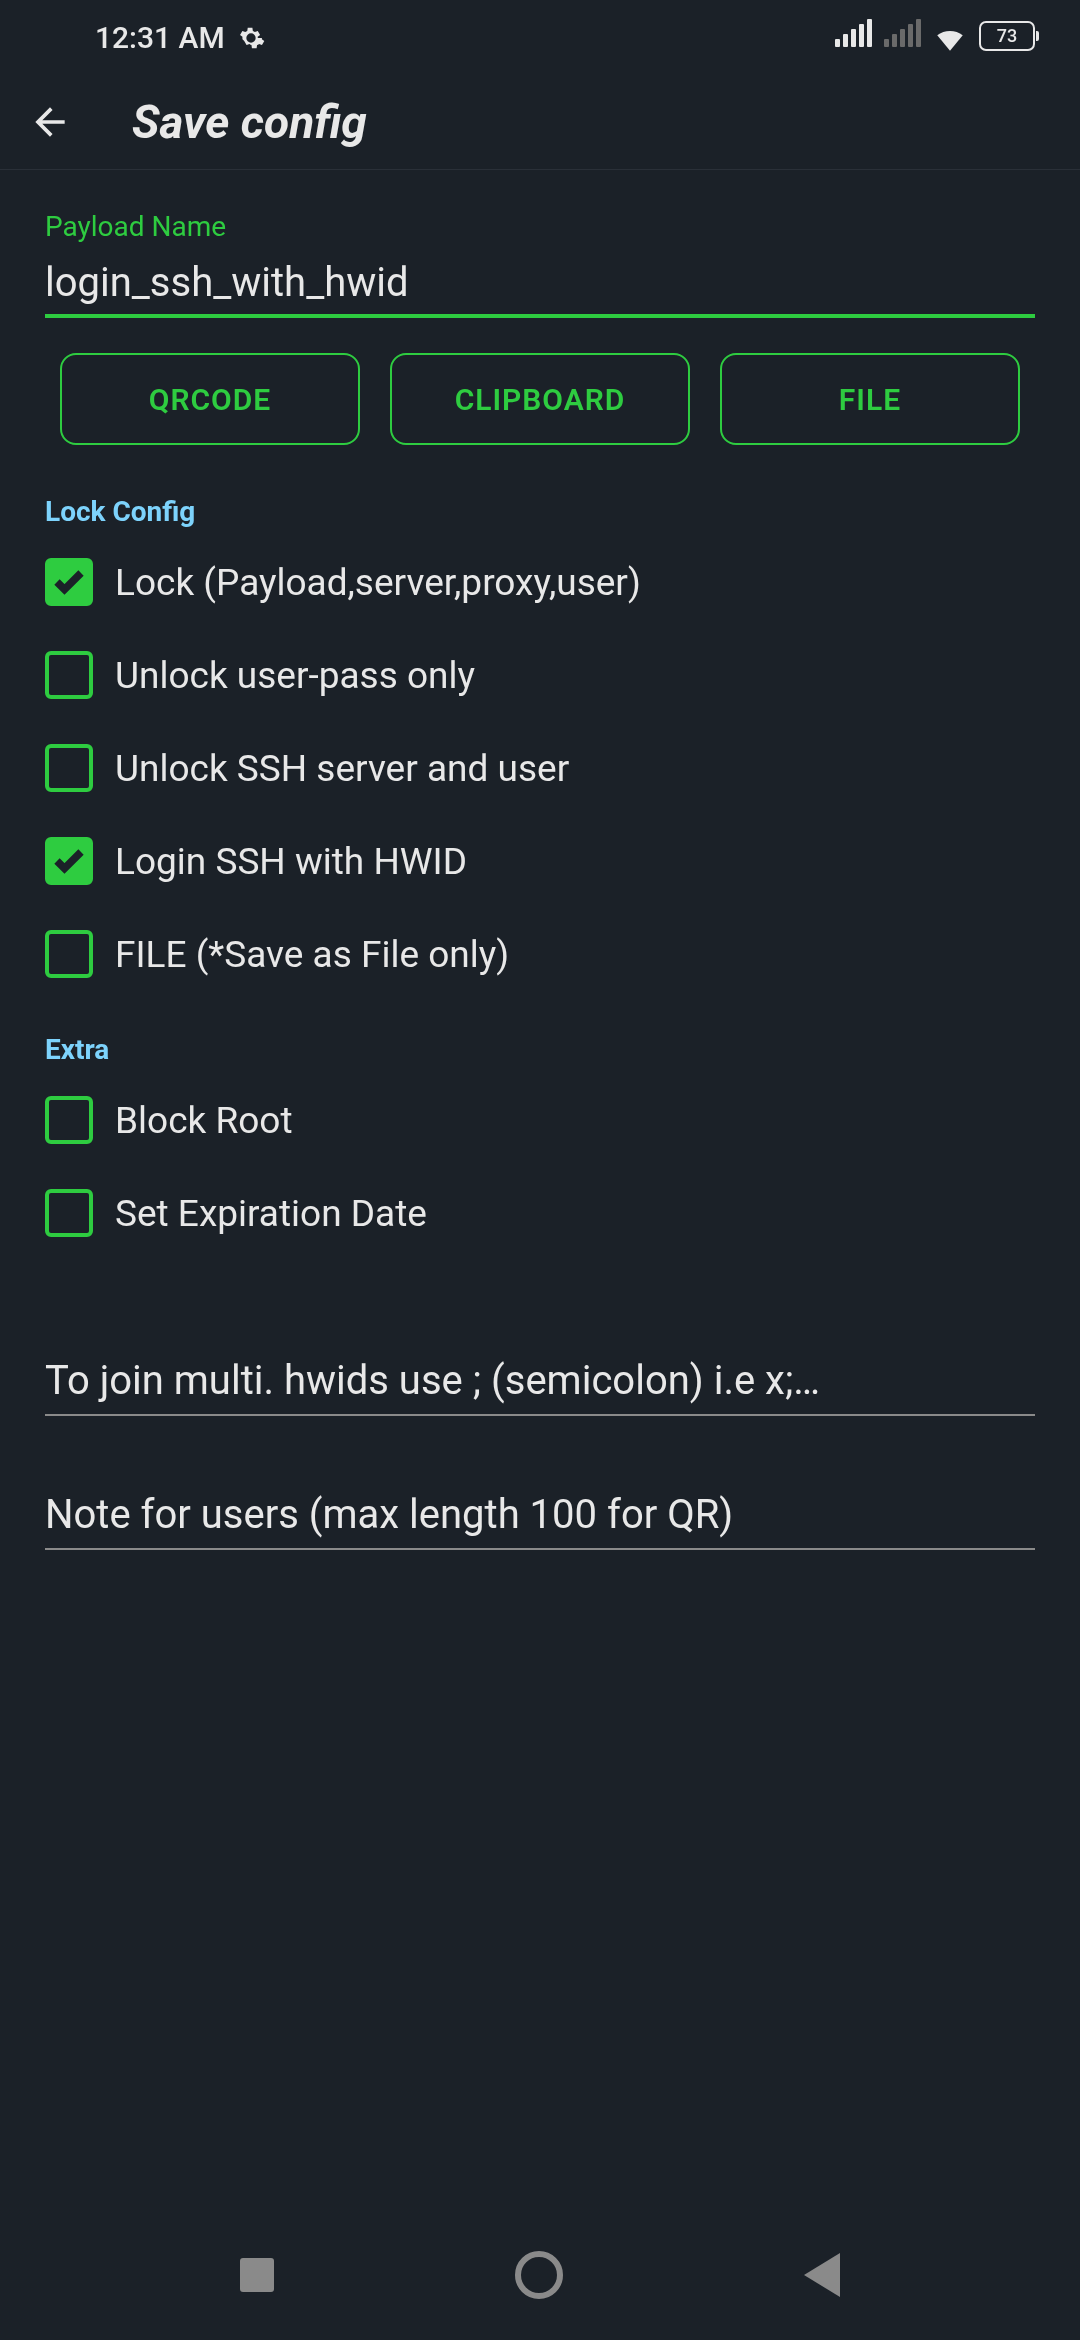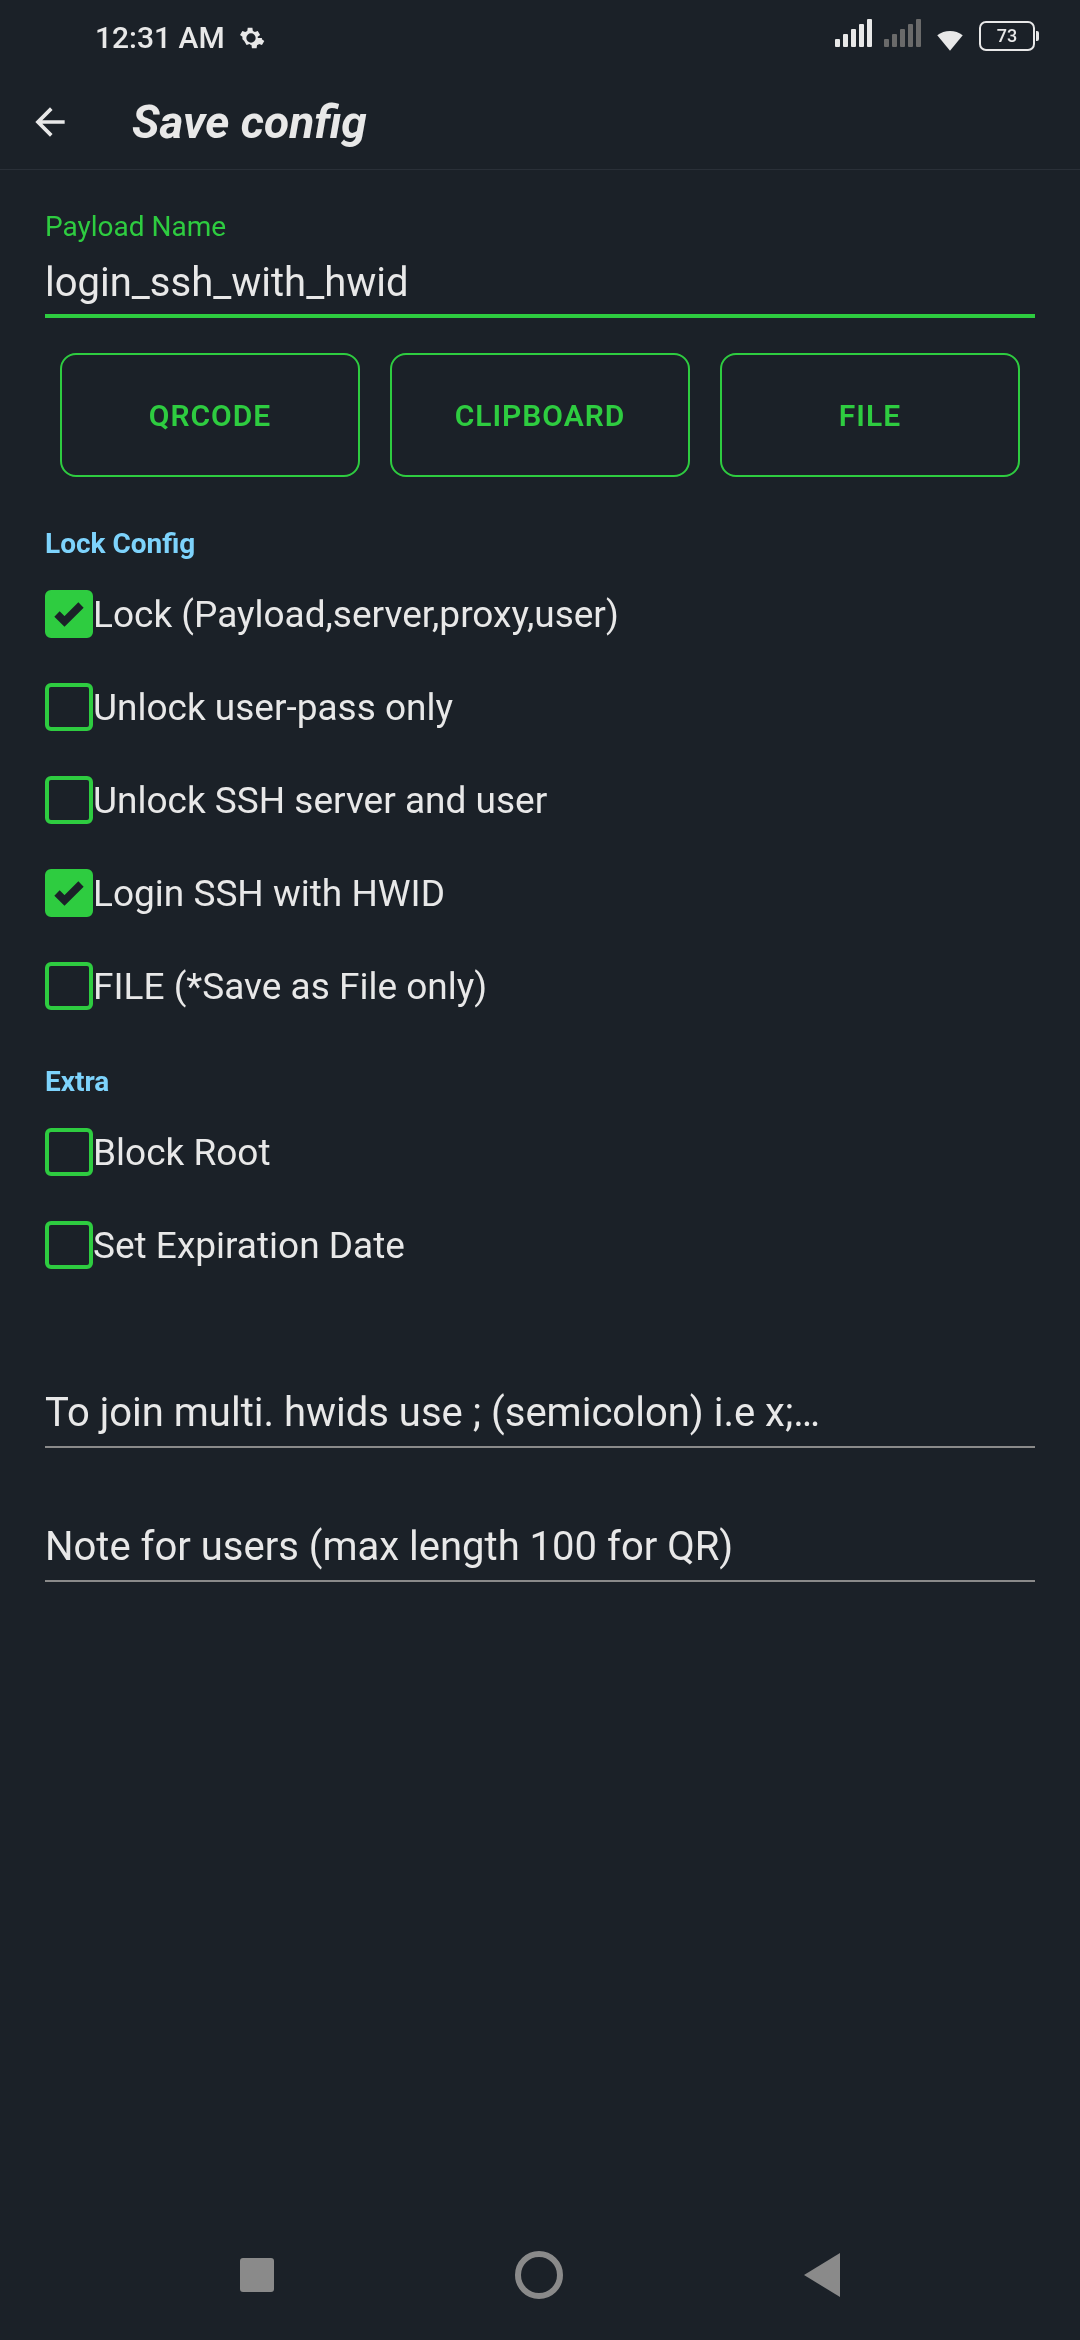--- a/index.html
+++ b/index.html
@@ -130,21 +130,21 @@
     .button-row {
       display: flex;
       justify-content: space-between;
       gap: 30px;
       margin-top: 35px;
       margin-bottom: 50px;
       padding: 0 15px;
     }
     .outline-button {
       flex: 1;
-      height: 124px;
+      height: 92px;
       border: 2.5px solid #2ecc40;
       border-radius: 16px;
       background: transparent;
       color: #2ecc40;
       font-size: 30px;
       font-weight: 600;
       letter-spacing: 1px;
       cursor: pointer;
       font-family: inherit;
     }
@@ -152,20 +152,21 @@
     .section-title {
       font-size: 28px;
       font-weight: 700;
       color: #7dd3fc;
       margin-bottom: 30px;
     }
     
     .checkbox-row {
       display: flex;
       align-items: center;
+      gap: 22px;
       margin-bottom: 45px;
     }
     .checkbox {
       width: 48px;
       height: 48px;
       border: 4px solid #2ecc40;
       border-radius: 6px;
       display: flex;
       align-items: center;
       justify-content: center;

